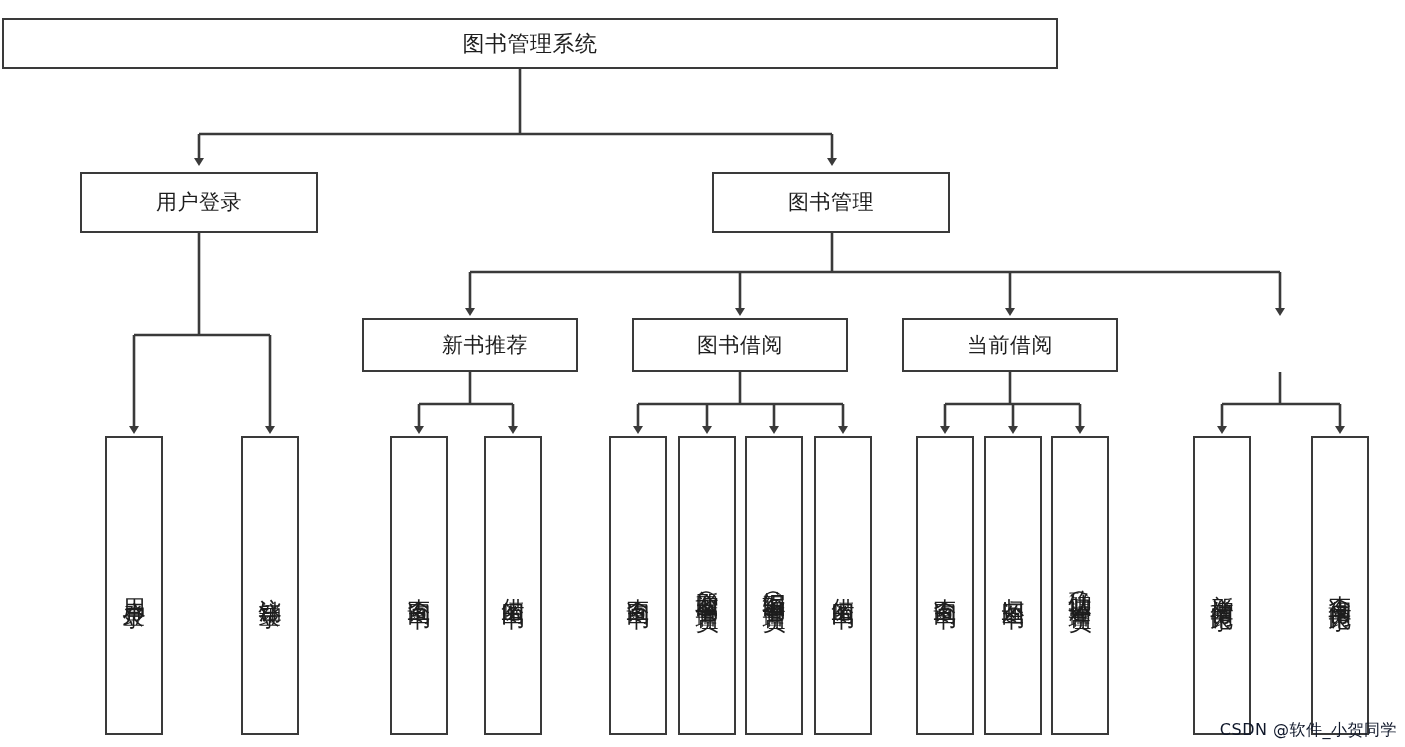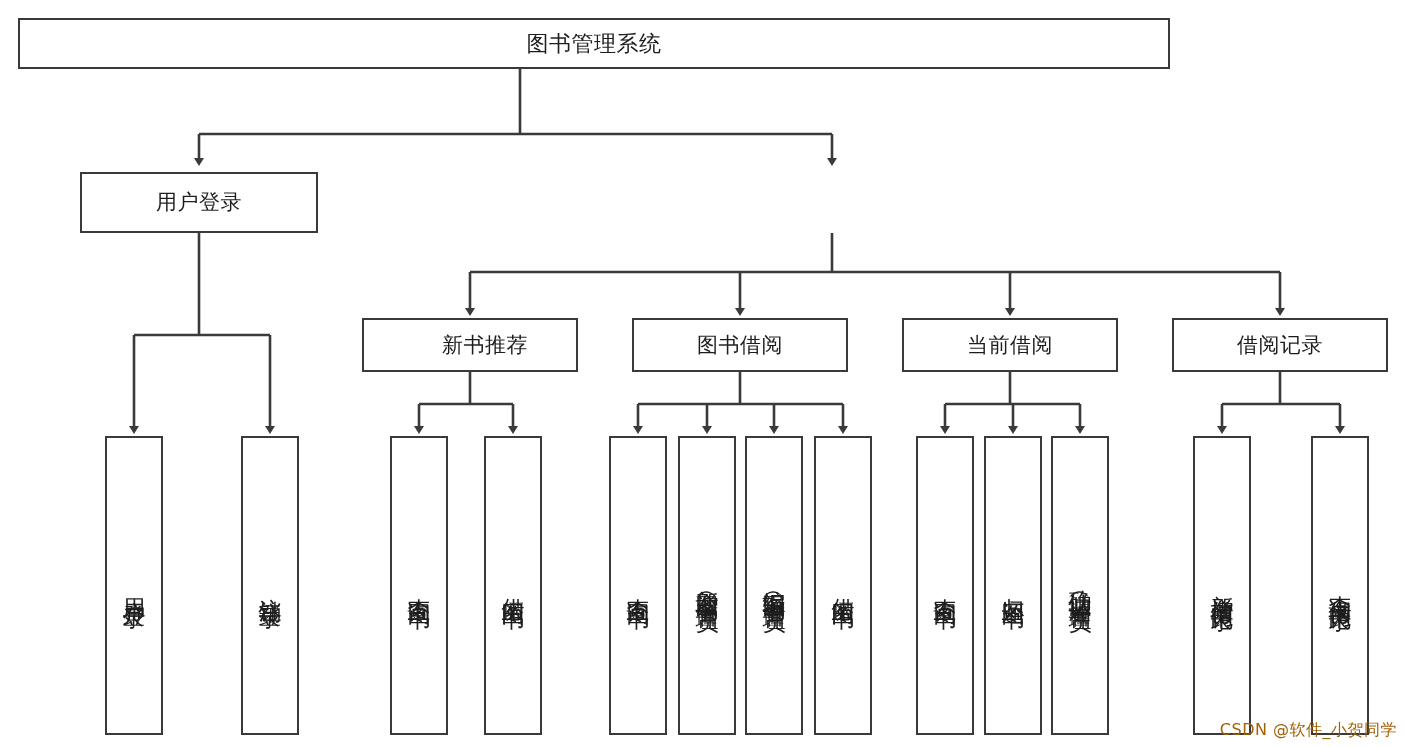--- a/index.html
+++ b/index.html
@@ -62,21 +62,21 @@
     font-size: 23px;
     line-height: 1;
     letter-spacing: 3px;
     white-space: nowrap;
   }
   #watermark {
     position: absolute;
     right: 8px;
     bottom: 6px;
     font-size: 16px;
-    color: #a16207;
+    color: #0f172a;
     white-space: nowrap;
     letter-spacing: 0.5px;
   }
 </style>
 </head>
 <body>
 
 <div id="diagram-root">
 
   <svg id="edge-layer" viewBox="0 0 1405 747" xmlns="http://www.w3.org/2000/svg">
@@ -122,40 +122,40 @@
       <path d="M1013,404 L1013,430" marker-end="url(#arrow)"></path>
       <path d="M1080,404 L1080,430" marker-end="url(#arrow)"></path>
 
       <path d="M1280,372 L1280,404"></path>
       <path d="M1222,404 L1340,404"></path>
       <path d="M1222,404 L1222,430" marker-end="url(#arrow)"></path>
       <path d="M1340,404 L1340,430" marker-end="url(#arrow)"></path>
     </g>
   </svg>
 
-  <div class="node horiz root" style="left:18px; top:18px; width:1152px; height:51px;justify-content:center;">
+  <div class="node horiz root" style="left:2px; top:18px; width:1056px; height:51px;justify-content:center;">
     <span class="label">图书管理系统</span>
   </div>
 
   <div class="node horiz" style="left:80px; top:172px; width:238px; height:61px;">
     <span class="label">用户登录</span>
   </div>
+  <div class="node horiz" style="left:712px; top:172px; width:238px; height:61px;">
+    <span class="label">图书管理</span>
+  </div>
 
   <div class="node horiz" style="left:362px; top:318px; width:216px; height:54px;padding-left:30px;">
     <span class="label">新书推荐</span>
   </div>
   <div class="node horiz" style="left:632px; top:318px; width:216px; height:54px;justify-content:center;">
     <span class="label">图书借阅</span>
   </div>
   <div class="node horiz" style="left:902px; top:318px; width:216px; height:54px;">
     <span class="label">当前借阅</span>
   </div>
-  <div class="node horiz" style="left:1172px; top:318px; width:216px; height:54px;">
-    <span class="label">借阅记录</span>
-  </div>
 
   <div class="node vert" style="left:105px; top:436px; width:58px; height:299px;">
     <span class="label">用户登录</span>
   </div>
   <div class="node vert" style="left:241px; top:436px; width:58px; height:299px;">
     <span class="label">注销登录</span>
   </div>
 
   <div class="node vert" style="left:390px; top:436px; width:58px; height:299px;">
     <span class="label">查询图书</span>

